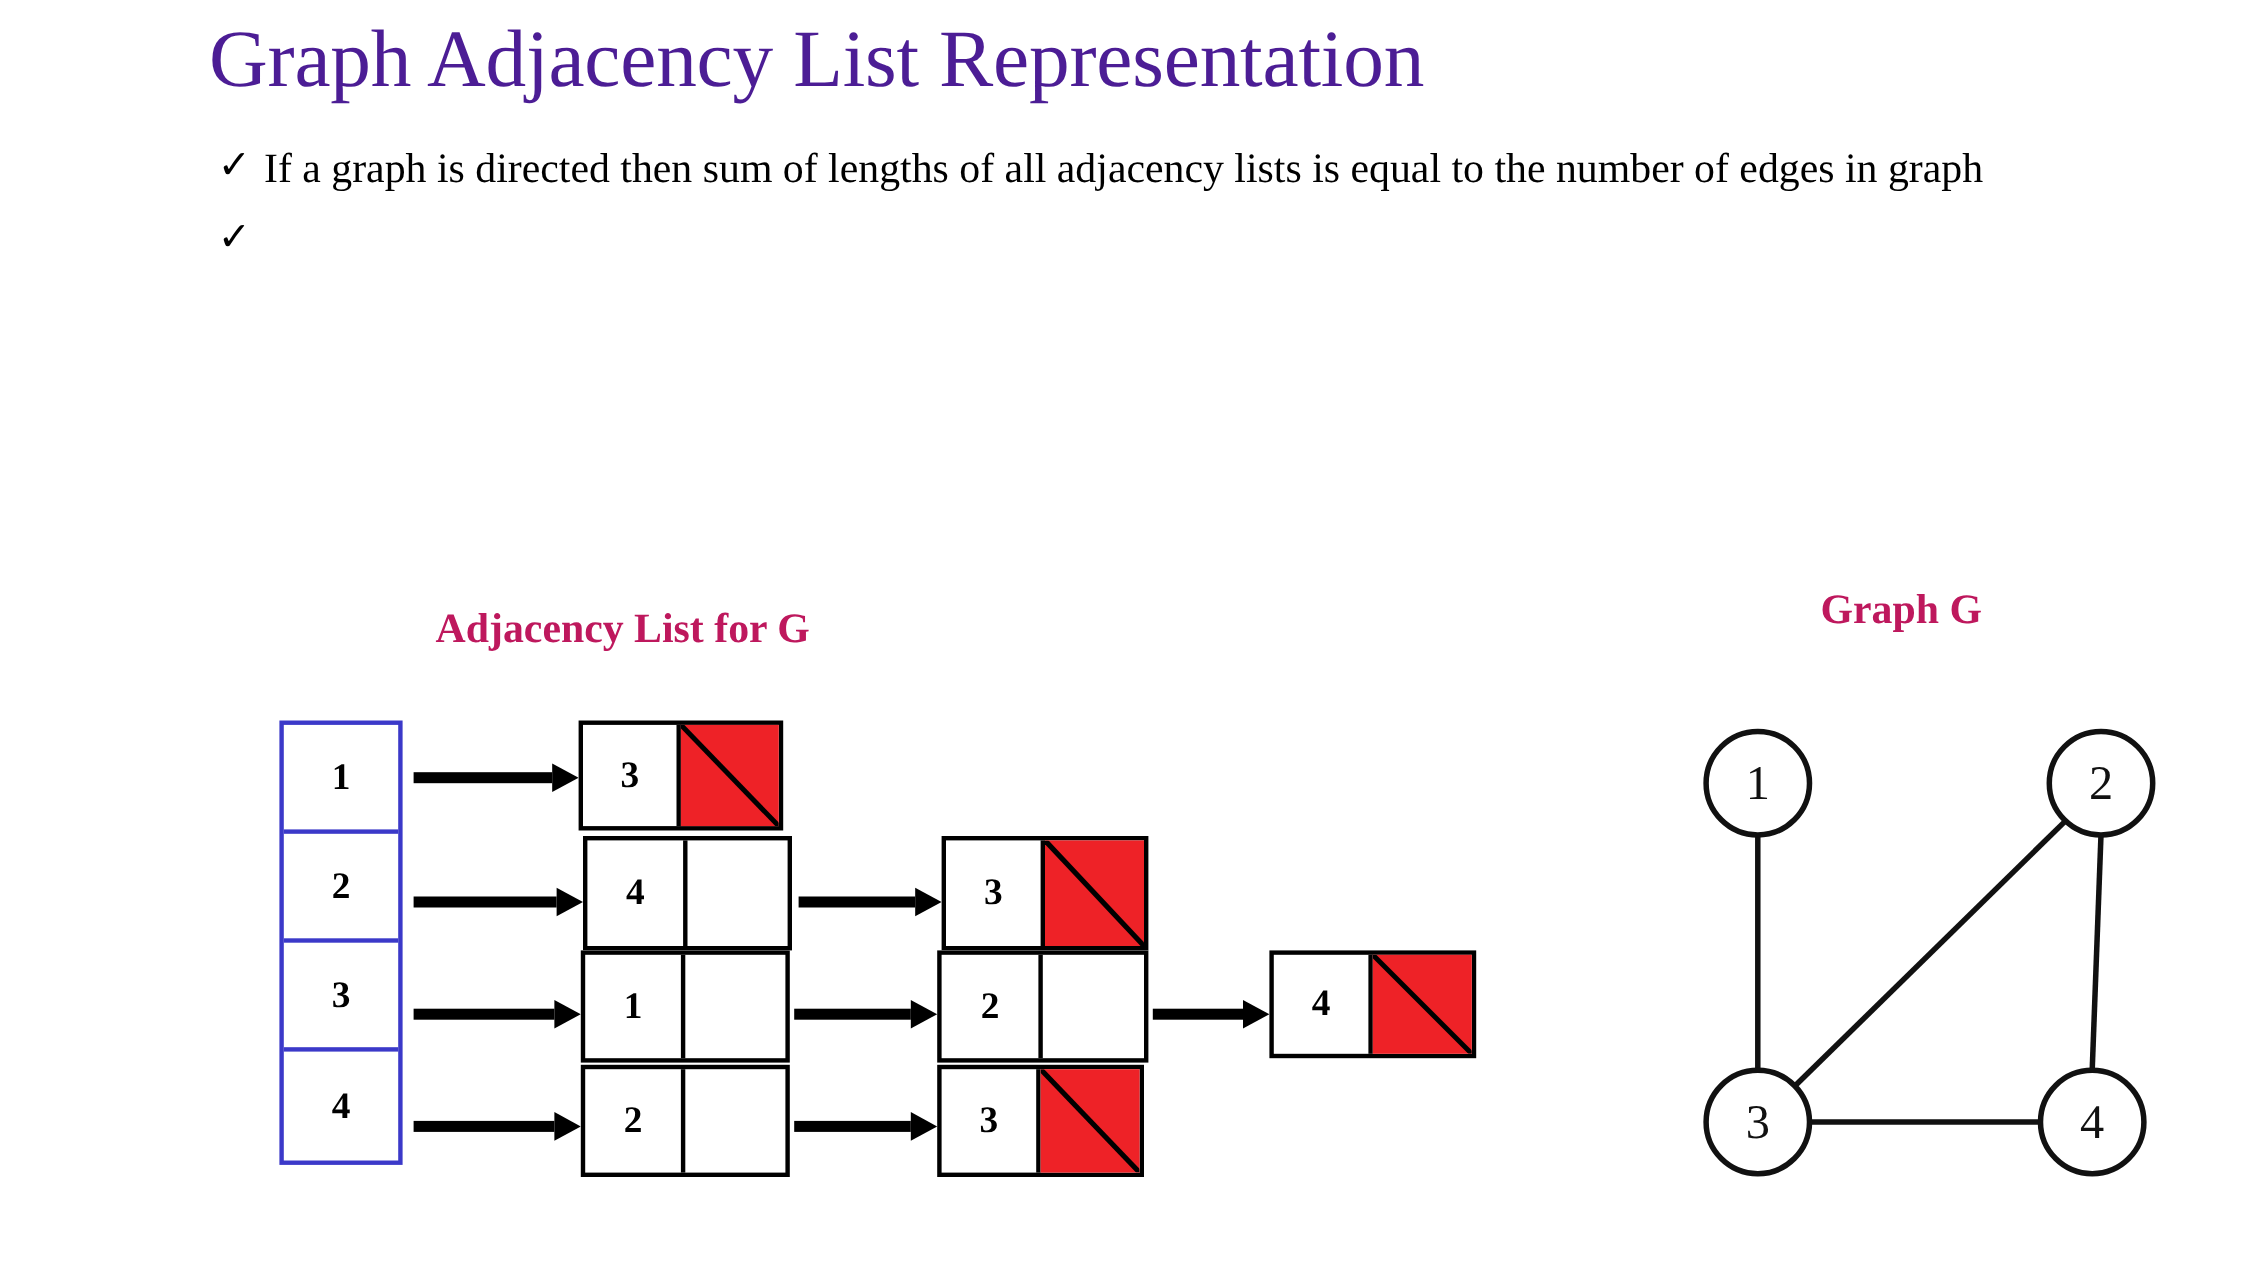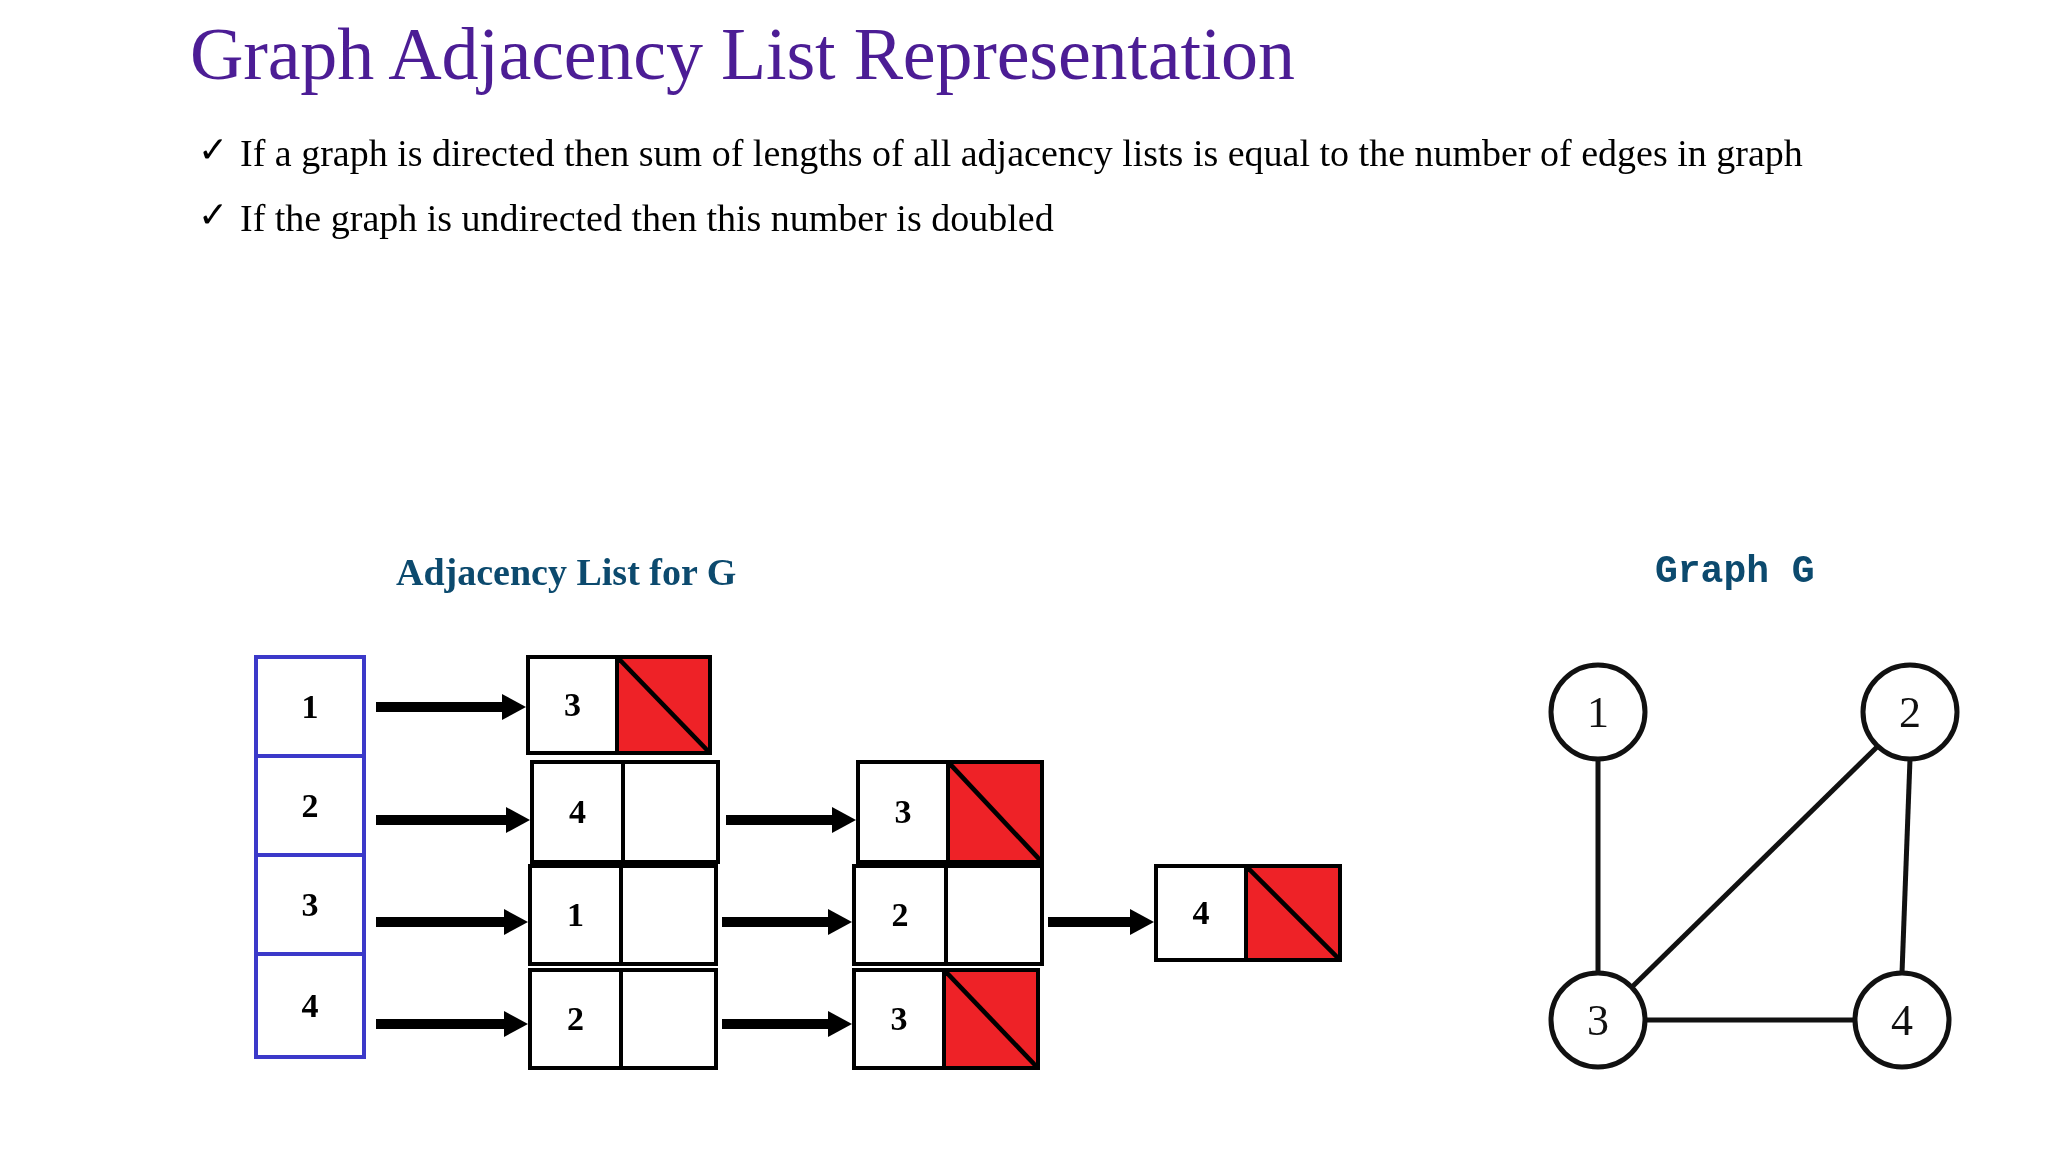--- a/index.html
+++ b/index.html
@@ -52,25 +52,25 @@
     font-size: 36px;
     line-height: 1.12;
   }
   .bullet .btext { display: inline; }
 
   
   .section-heading {
     position: absolute;
     font-size: 38px;
     font-weight: bold;
-    color: #0c4a6e;
+    color: #be185d;
     white-space: nowrap;
   }
   #heading-adjlist { left: 396px; top: 550px; }
-  #heading-graph   { left: 1655px; top: 550px; font-family: Liberation Mono, monospace; }
+  #heading-graph   { left: 1655px; top: 532px; }
 
   
   #adjlist-diagram {
     position: absolute;
     left: 0; top: 0;
     width: 1420px;
     height: 1152px;
   }
 
   
@@ -167,21 +167,20 @@
 
 <div id="bullets">
 
   <div class="bullet">
     <span class="check">✓</span>
     <span class="btext">If a graph is directed then sum of lengths of all adjacency lists is equal to the number of edges in graph</span>
   </div>
 
   <div class="bullet">
     <span class="check">✓</span>
-    <span class="btext">If the graph is undirected then this number is doubled</span>
   </div>
 
 </div>
 
 <div class="section-heading" id="heading-adjlist">Adjacency List for G</div>
 
 <div class="section-heading" id="heading-graph">Graph G</div>
 
 <div id="adjlist-diagram">
 

